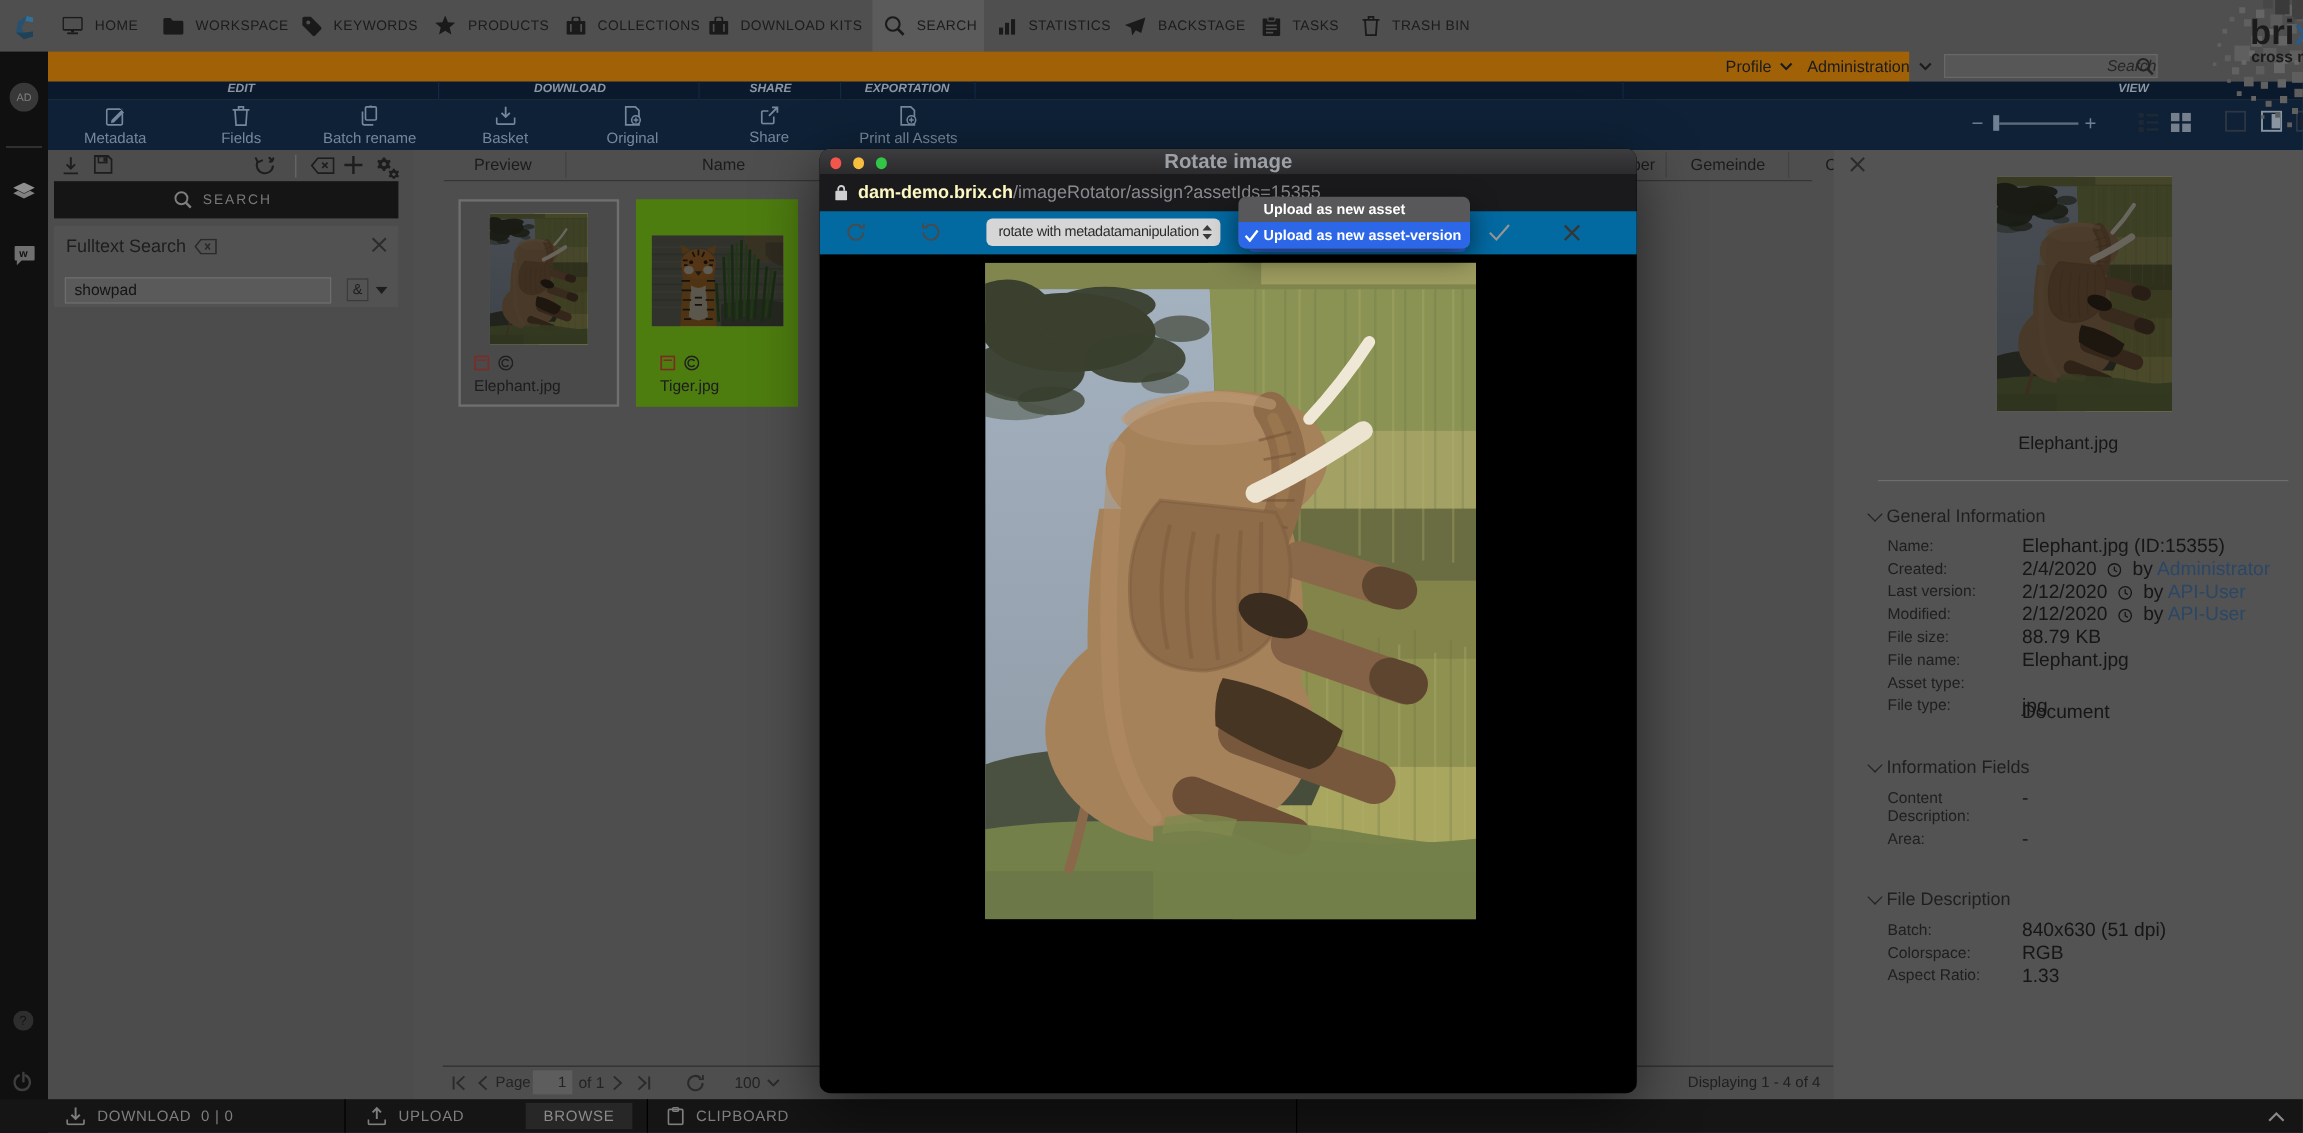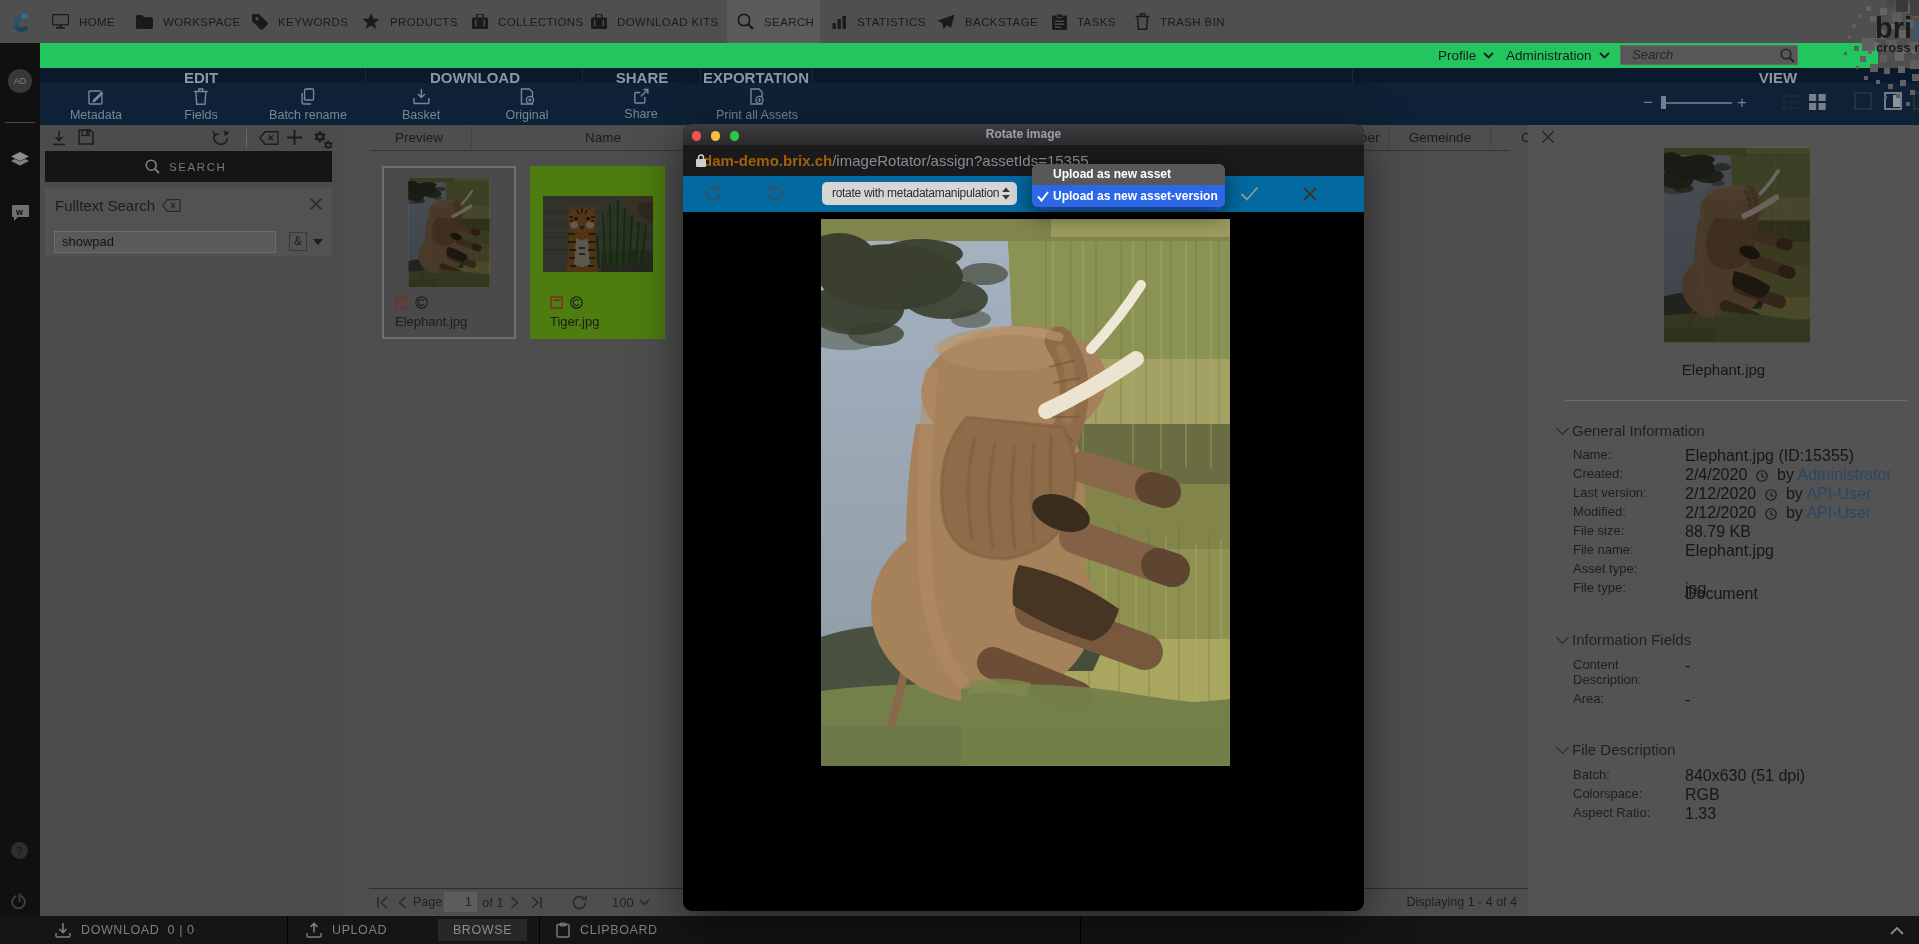--- a/index.html
+++ b/index.html
@@ -11,34 +11,34 @@
 #rail .logoC { position:absolute; left:0; top:0; width:40px; height:43px; background:#4f4f4f; }
 #rail .avatar { position:absolute; left:8px; top:69px; width:24px; height:24px; border-radius:50%;
   background:#383838; color:#808080; font-size:9px; text-align:center; line-height:24px; }
 #rail .divider { position:absolute; left:5px; top:122px; width:30px; height:1px; background:#474747; }
 .railicon { position:absolute; }
 
 #nav { position:absolute; left:40px; top:0; width:1879px; height:43px; background:#4f4f4f; }
 .navitem { position:absolute; top:0; height:43px; display:flex; align-items:center; gap:10px;
   color:#1b1b1b; font-size:11.5px; letter-spacing:.4px; }
 #navhl { position:absolute; left:687px; top:0; width:93px; height:43px; background:#5b5b5b; }
-#nav2 { position:absolute; left:40px; top:43px; width:1838px; height:25px; background:#22c55e; }
+#nav2 { position:absolute; left:40px; top:43px; width:1551px; height:25px; background:#a16207;text-align:right; }
 .nav2item { position:absolute; top:0; height:25px; display:flex; align-items:center; gap:7px;
   color:#1b1b1b; font-size:13.5px; }
 #searchbox { position:absolute; left:1580px; top:2px; width:178px; height:20px; background:#575757;
   border:1px solid #686868; color:#262626; font-style:italic; font-size:13px; line-height:18px;
   padding-left:11px; }
 #brixlogo { position:absolute; left:1832px; top:12px; width:147px; height:56px; z-index:3; }
 #brixlogo .t1 { position:absolute; left:43px; top:0px; font-size:29px; font-weight:bold;
   color:#1b1b1b; letter-spacing:0px; }
 #brixlogo .t2 { position:absolute; left:44px; top:28px; font-size:13px; font-weight:bold; color:#1b1b1b; }
 .px { position:absolute; background:#5e5e5e; }
 
 #grouprow { position:absolute; left:40px; top:68px; width:1879px; height:15px; background:#0a192b; }
-.glabel { position:absolute; top:1px; color:#8d97a4; font-size:15px; font-weight:bold; transform:translateX(-50%); }
+.glabel { position:absolute; top:1px; color:#8d97a4; font-size:10px; font-weight:bold; transform:translateX(-50%);font-style:italic; }
 .gdiv { position:absolute; top:0; width:1px; height:15px; background:#14293f; }
 #toolbar { position:absolute; left:40px; top:83px; width:1879px; height:42px; background:#0e2136; }
 .tbtn { position:absolute; top:5px; transform:translateX(-50%); color:#76879b; font-size:12.5px;
   text-align:center; }
 .tbtn svg { margin:0 auto 3px auto; }
 .tright { position:absolute; }
 
 #side { position:absolute; left:40px; top:125px; width:305px; height:791px; background:#4c4c4c; }
 .sicon { position:absolute; }
 #sbtn { position:absolute; left:5px; top:26px; width:287px; height:31px; background:#151515; }
@@ -70,21 +70,21 @@
   color:#7e7e7e; font-size:12.5px; letter-spacing:.6px; }
 .bbitem { position:absolute; top:0; height:28px; display:flex; align-items:center; gap:10px; }
 .bdiv { position:absolute; top:0; width:1px; height:28px; background:#000; }
 #browse { position:absolute; left:438px; top:3px; width:89px; height:22px; background:#272727;
   color:#8b8b8b; text-align:center; line-height:22px; font-size:12.5px; }
 
 #modal { position:absolute; left:683px; top:124px; width:681px; height:787px; border-radius:9px;
   box-shadow:0 15px 50px rgba(0,0,0,.55); background:#000; z-index:10; }
 #mclip { position:absolute; left:0; top:0; width:681px; height:787px; border-radius:9px; overflow:hidden; }
 #mtitle { position:absolute; left:0; top:0; width:681px; height:21px;
-  background:linear-gradient(#3d3d40,#2b2b2d); color:#9da0a6; font-size:12px; font-weight:bold;
+  background:linear-gradient(#3d3d40,#2b2b2d); color:#9da0a6; font-size:17px; font-weight:bold;
   text-align:center; line-height:21px; }
 .tl { position:absolute; top:7px; width:9.5px; height:9.5px; border-radius:50%; }
 #murl { position:absolute; left:0; top:21px; width:681px; height:31px; background:#1a1a1c;
   font-size:15px; line-height:31px; white-space:nowrap; }
 #mtbar { position:absolute; left:0; top:52px; width:681px; height:36px; background:#0369a1; }
 #msel { position:absolute; left:139px; top:6px; width:195px; height:23px; background:#d6d6d6;
   border-radius:5px; color:#2c2c2c; font-size:12px; letter-spacing:-0.3px; line-height:23px; padding-left:10px;
   white-space:nowrap; overflow:hidden; }
 #msel2 { position:absolute; left:357px; top:64px; width:182px; height:22px; background:#2e6be6; border-radius:5px; }
 #mmenu { position:absolute; left:349px; top:40px; width:193px; height:43px; background:#58585a;
@@ -751,21 +751,21 @@
  <div id="mclip">
   <div id="mtitle">Rotate image</div>
   <div class="tl" style="left:8.5px; background:#f2554c;"></div>
   <div class="tl" style="left:27.5px; background:#f6bd3e;"></div>
   <div class="tl" style="left:46.5px; background:#32c547;"></div>
   <div id="murl">
     <svg style="position:absolute;left:13px;top:9px" width="10" height="13" viewBox="0 0 10 13">
           <rect x="0" y="5" width="10" height="8" rx="1" fill="#cfcfd2"></rect>
           <path d="M2.5 5 V3.5 a2.5 2.5 0 015 0 V5" fill="none" stroke="#cfcfd2" stroke-width="1.5"></path>
         </svg>
-    <span style="color:#a16207;font-weight:bold;margin-left:20px;">dam-demo.brix.ch</span><span style="color:#8a8a90;">/imageRotator/assign?assetIds=15355</span>
+    <span style="color:#fef9c3;font-weight:bold;margin-left:32px;">dam-demo.brix.ch</span><span style="color:#8a8a90;">/imageRotator/assign?assetIds=15355</span>
   </div>
   <div id="mtbar">
     <svg style="position:absolute;left:22px;top:9px" width="17" height="17" viewBox="0 0 17 17">
           <path d="M14.5 8.5 a6.3 6.3 0 11-1.9 -4.5" fill="none" stroke="#4a4a4a" stroke-width="1.5"></path>
           <path d="M14.9 1 v3.6 h-3.6" fill="none" stroke="#4a4a4a" stroke-width="1.5"></path>
         </svg>
     <svg style="position:absolute;left:84px;top:9px" width="17" height="17" viewBox="0 0 17 17">
           <path d="M2.5 8.5 a6.3 6.3 0 101.9 -4.5" fill="none" stroke="#4a4a4a" stroke-width="1.5"></path>
           <path d="M2.1 1 v3.6 h3.6" fill="none" stroke="#4a4a4a" stroke-width="1.5"></path>
         </svg>

